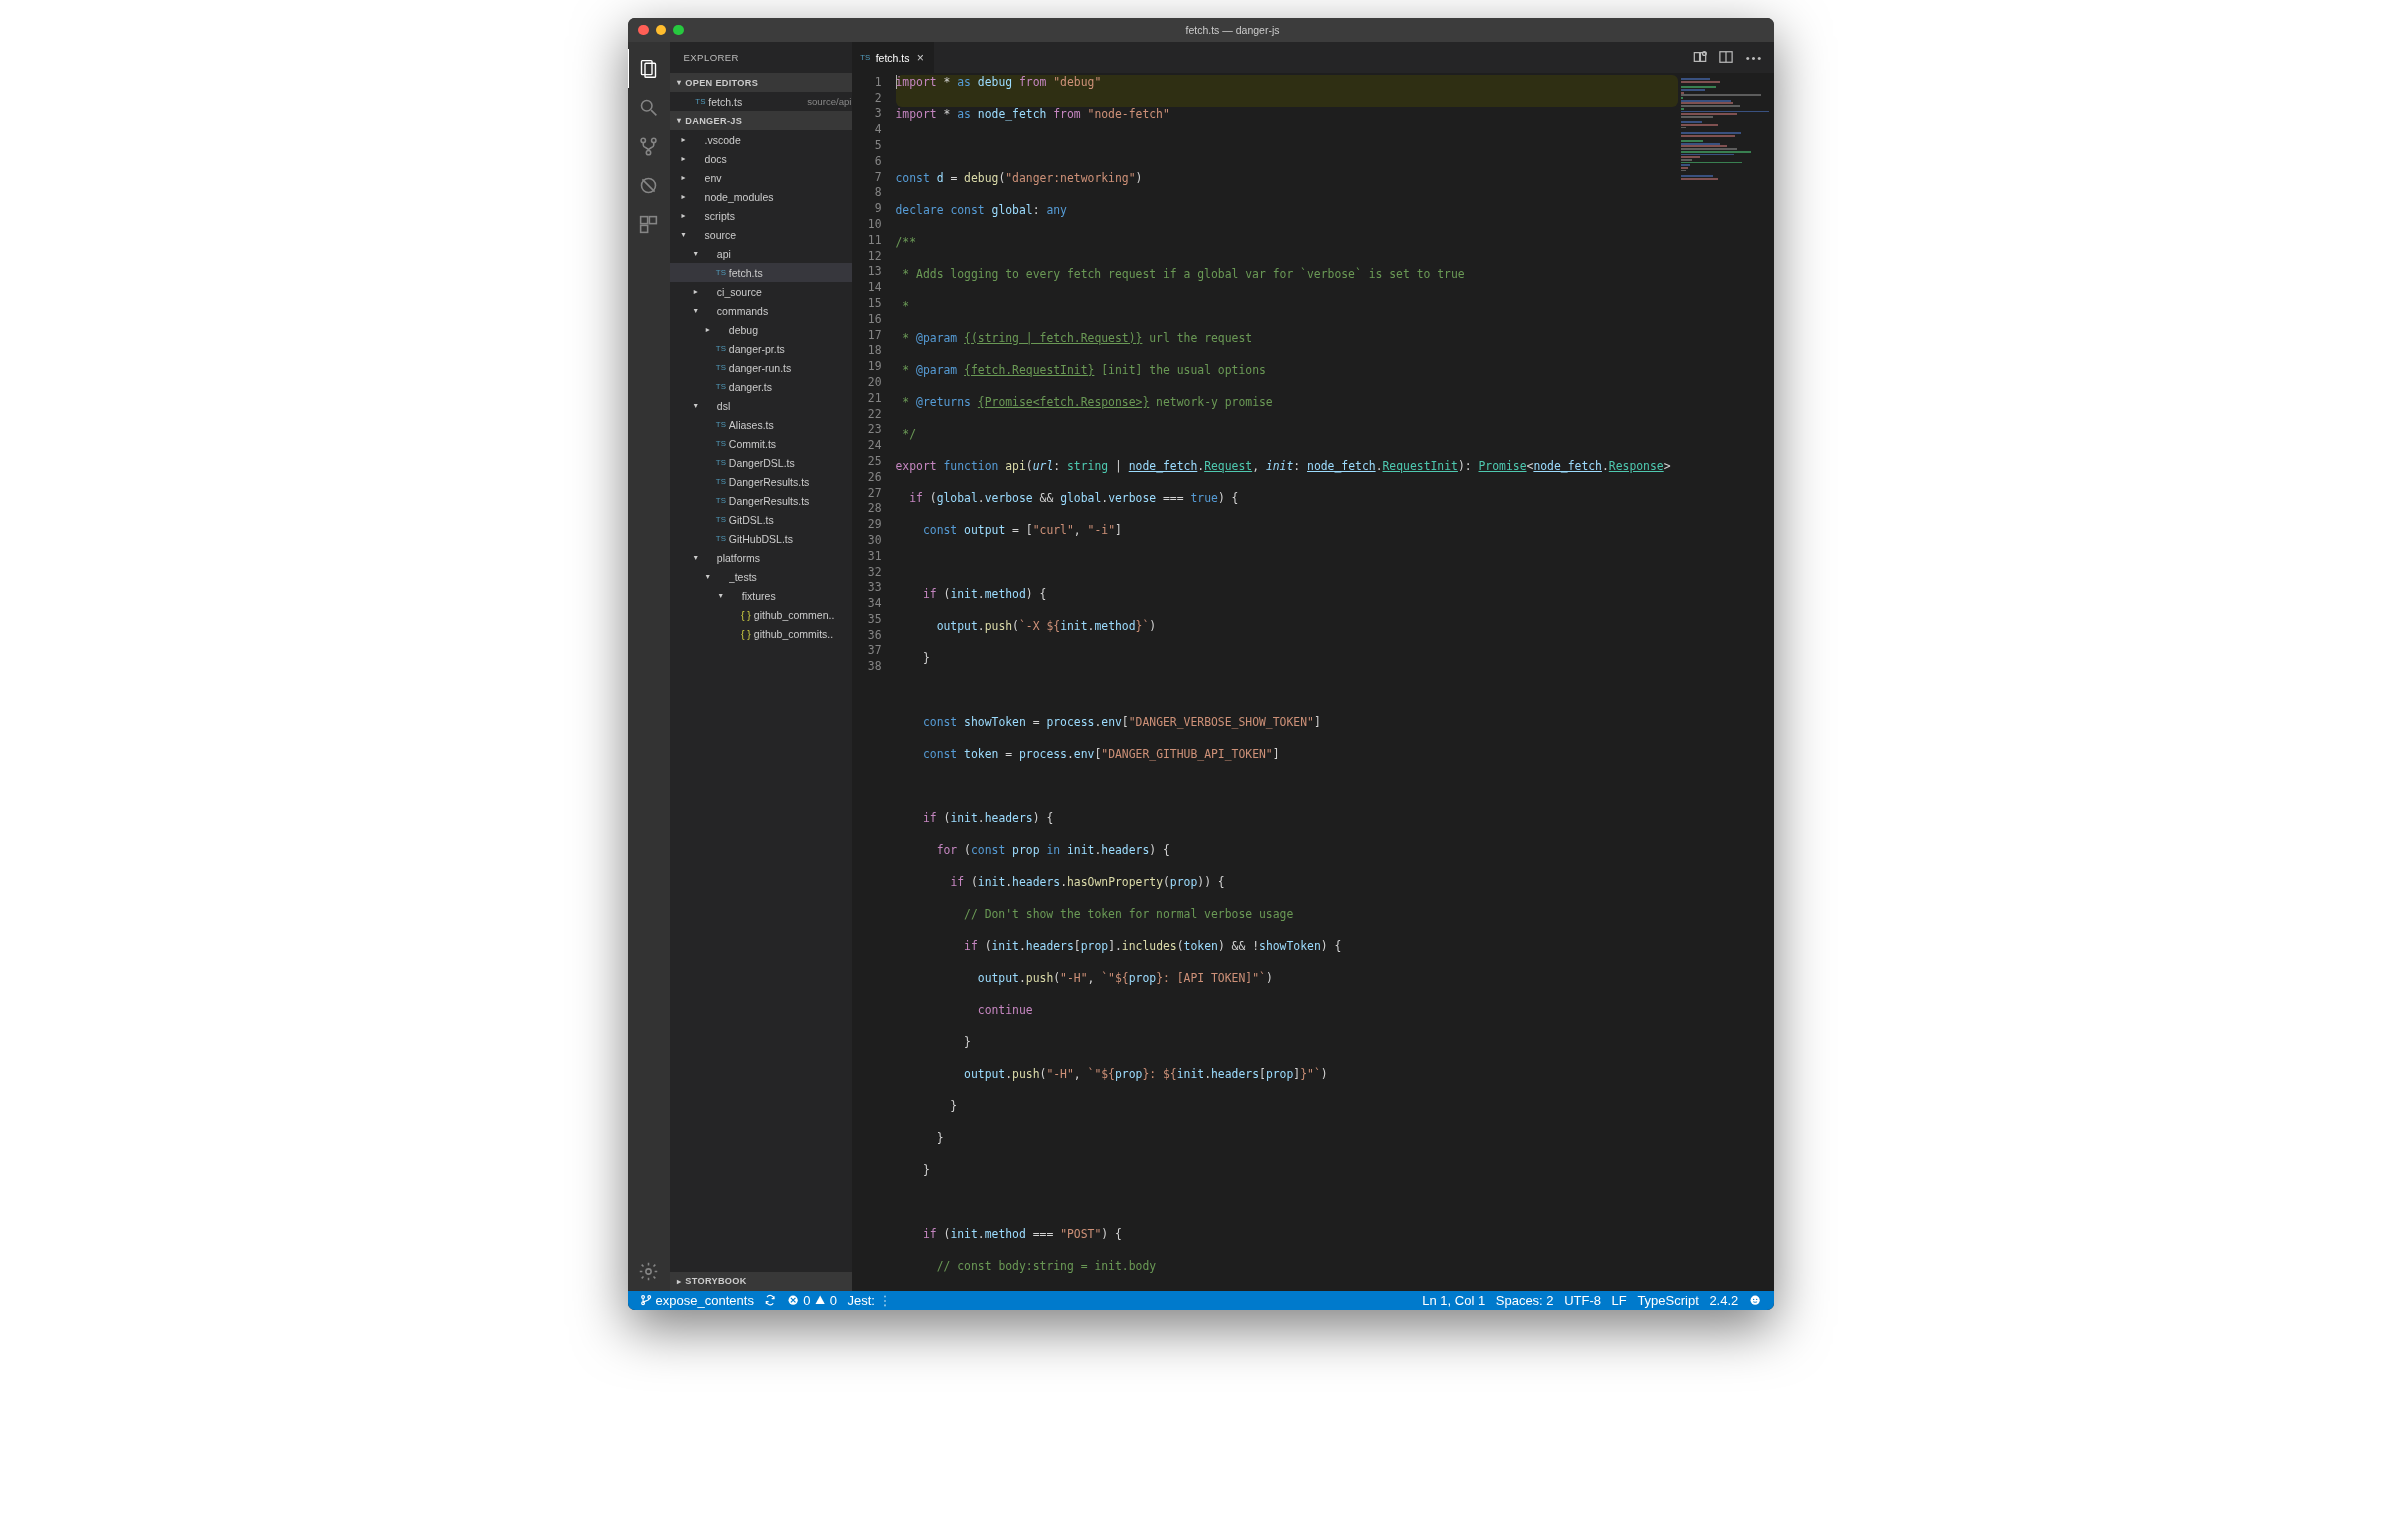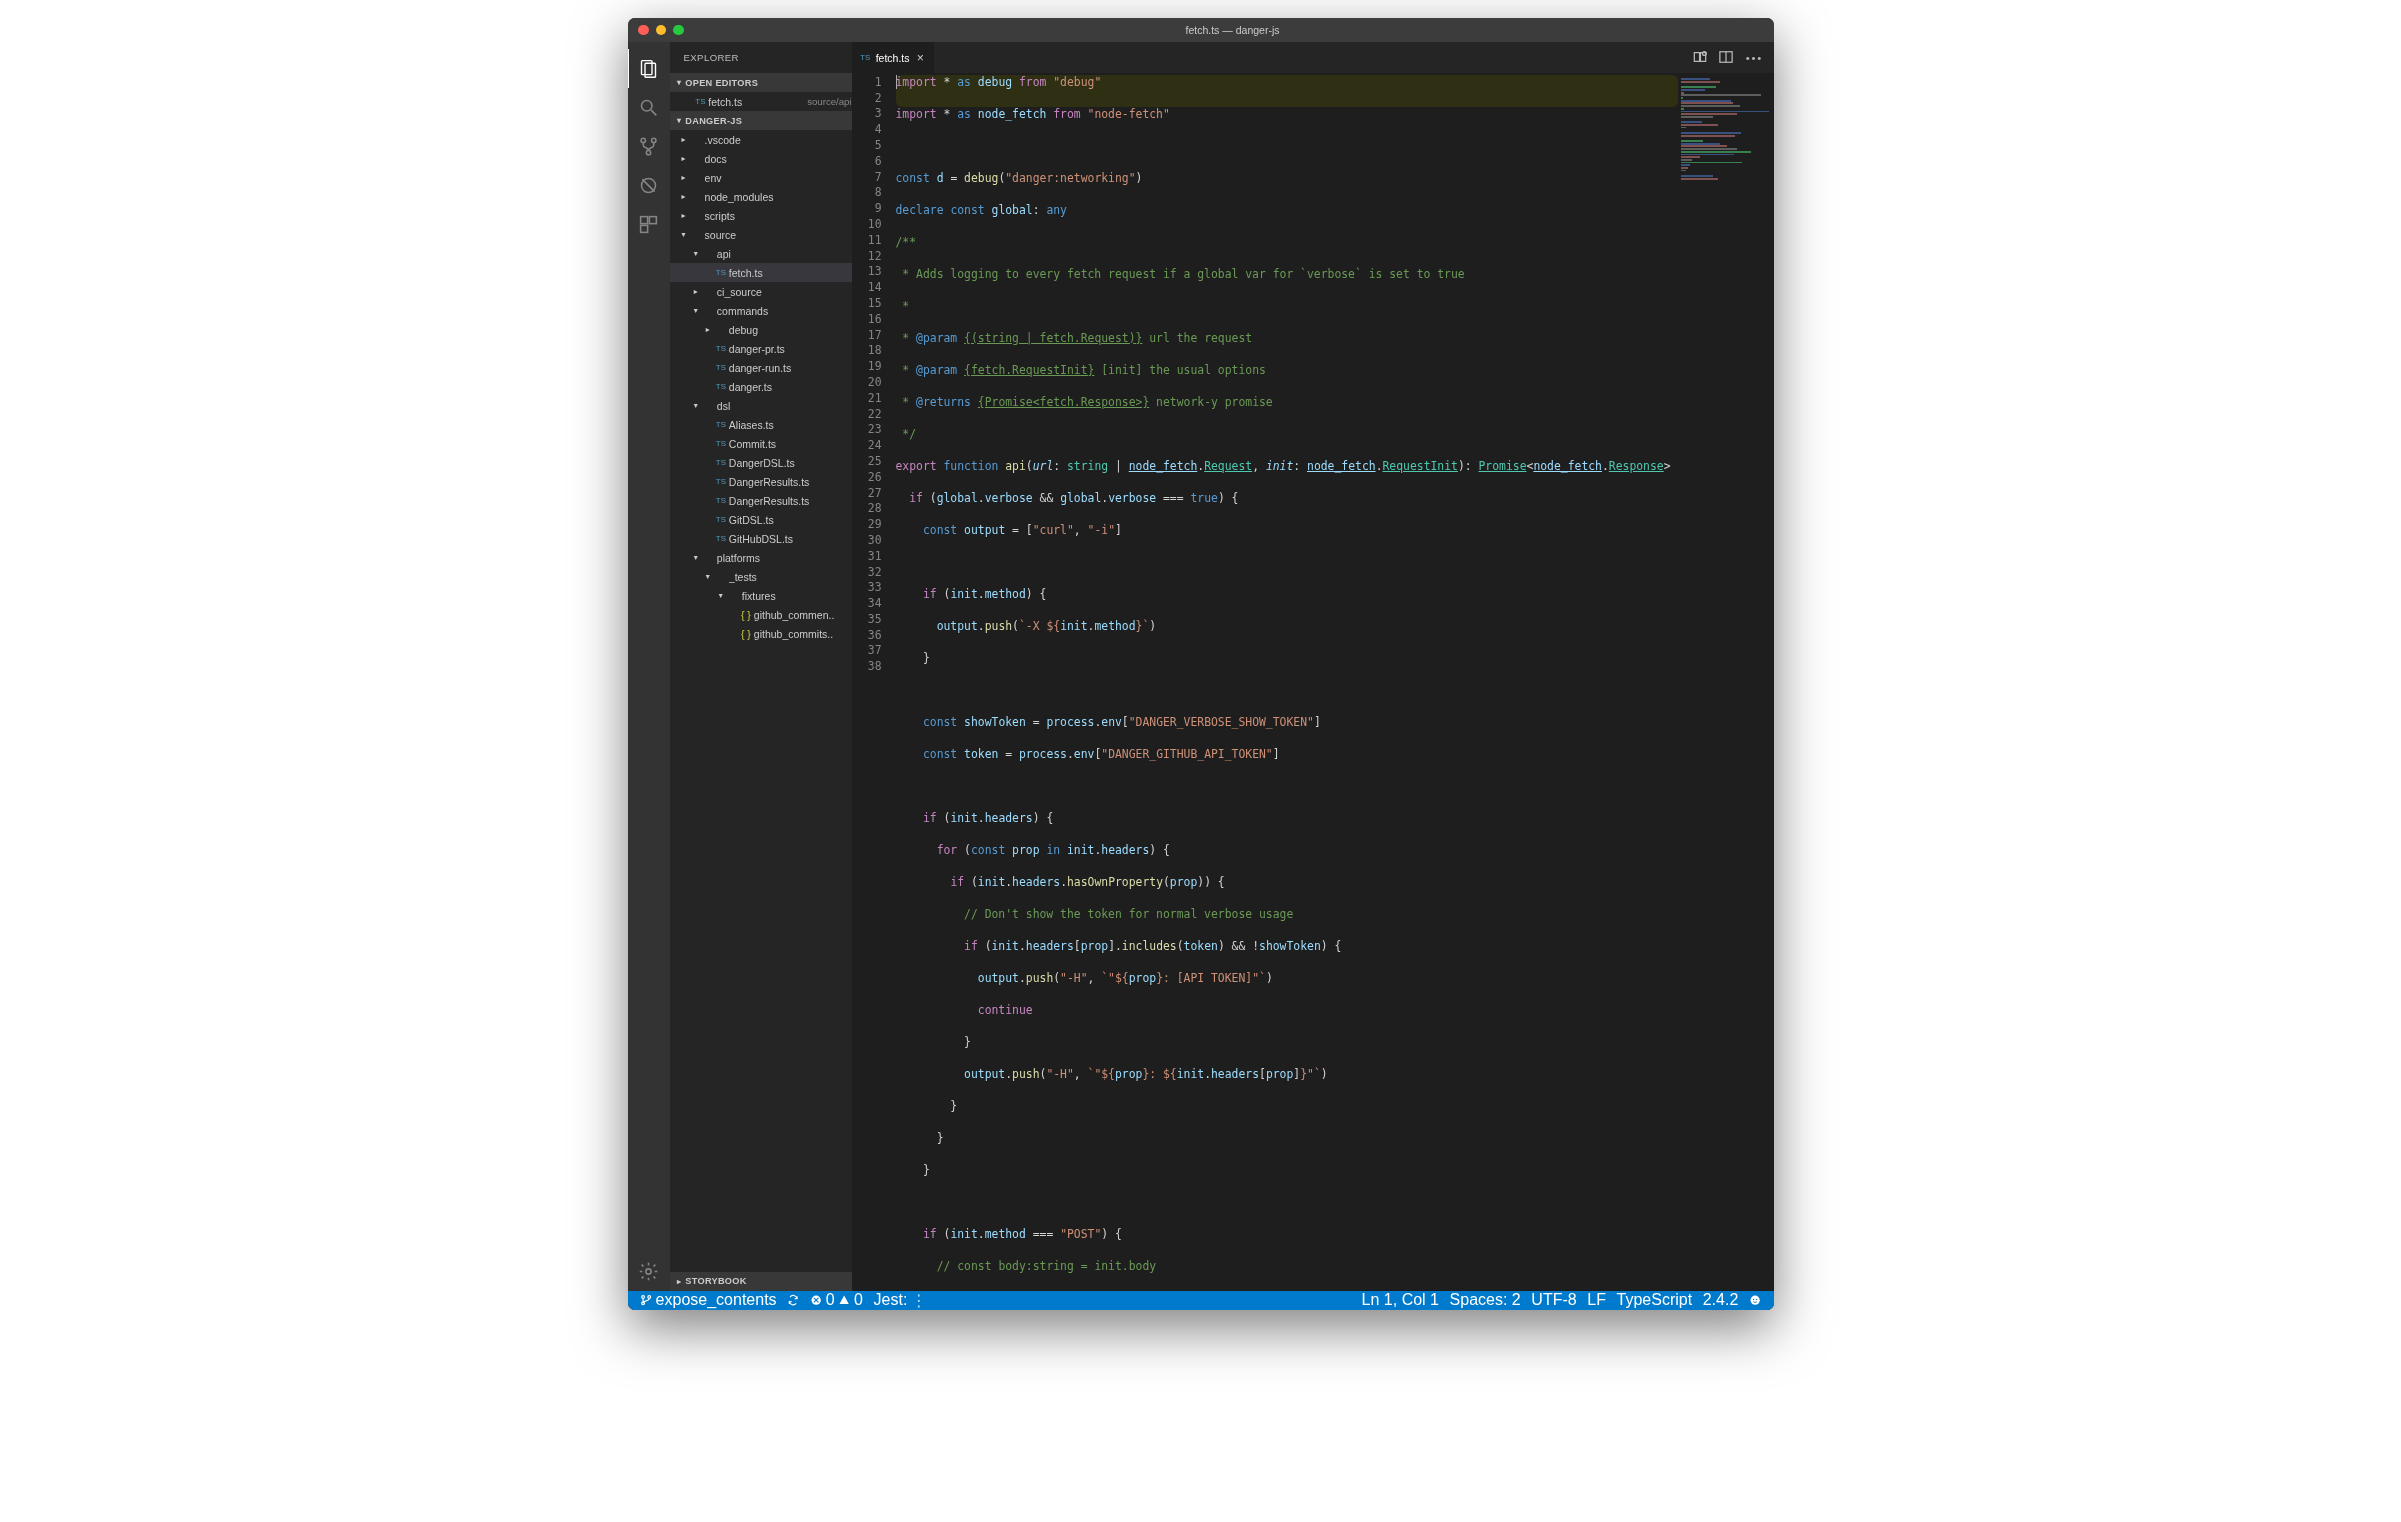--- a/index.html
+++ b/index.html
@@ -256,21 +256,21 @@
   .t-doctag { color: #569cd6; }
   .t-it { font-style: italic; }
 
   
   .statusbar {
     height: 19px;
     background: #007acc;
     color: #fff;
     display: flex;
     align-items: center;
-    font-size: 16px;
+    font-size: 13px;
     padding: 0 7px;
   }
   .statusbar .sb-item {
     display: flex;
     align-items: center;
     gap: 3.5px;
     padding: 0 5.3px;
     height: 100%;
   }
   .statusbar .spacer { flex: 1; }

